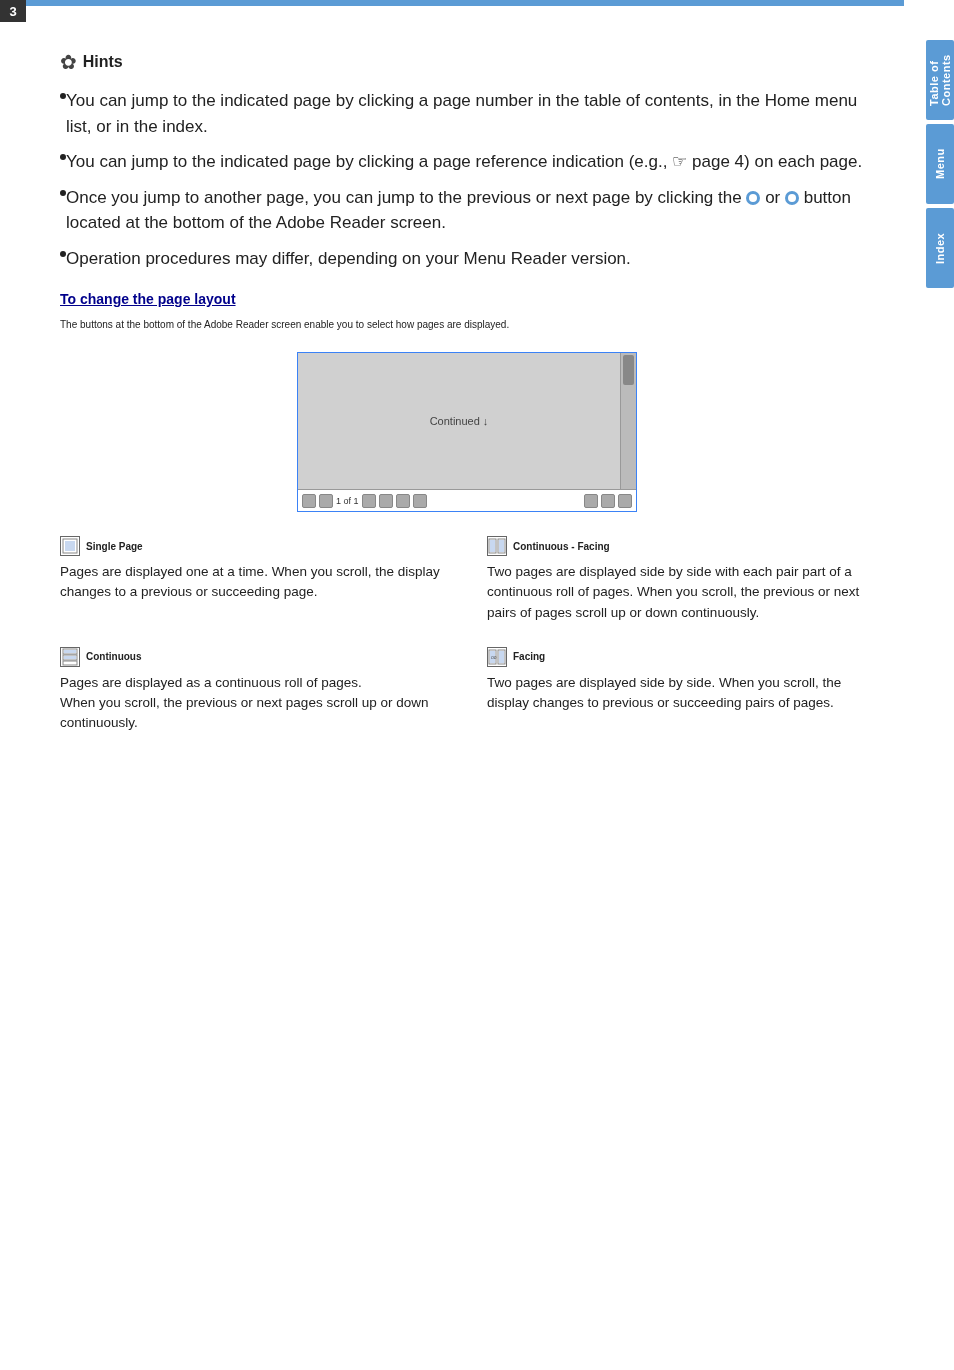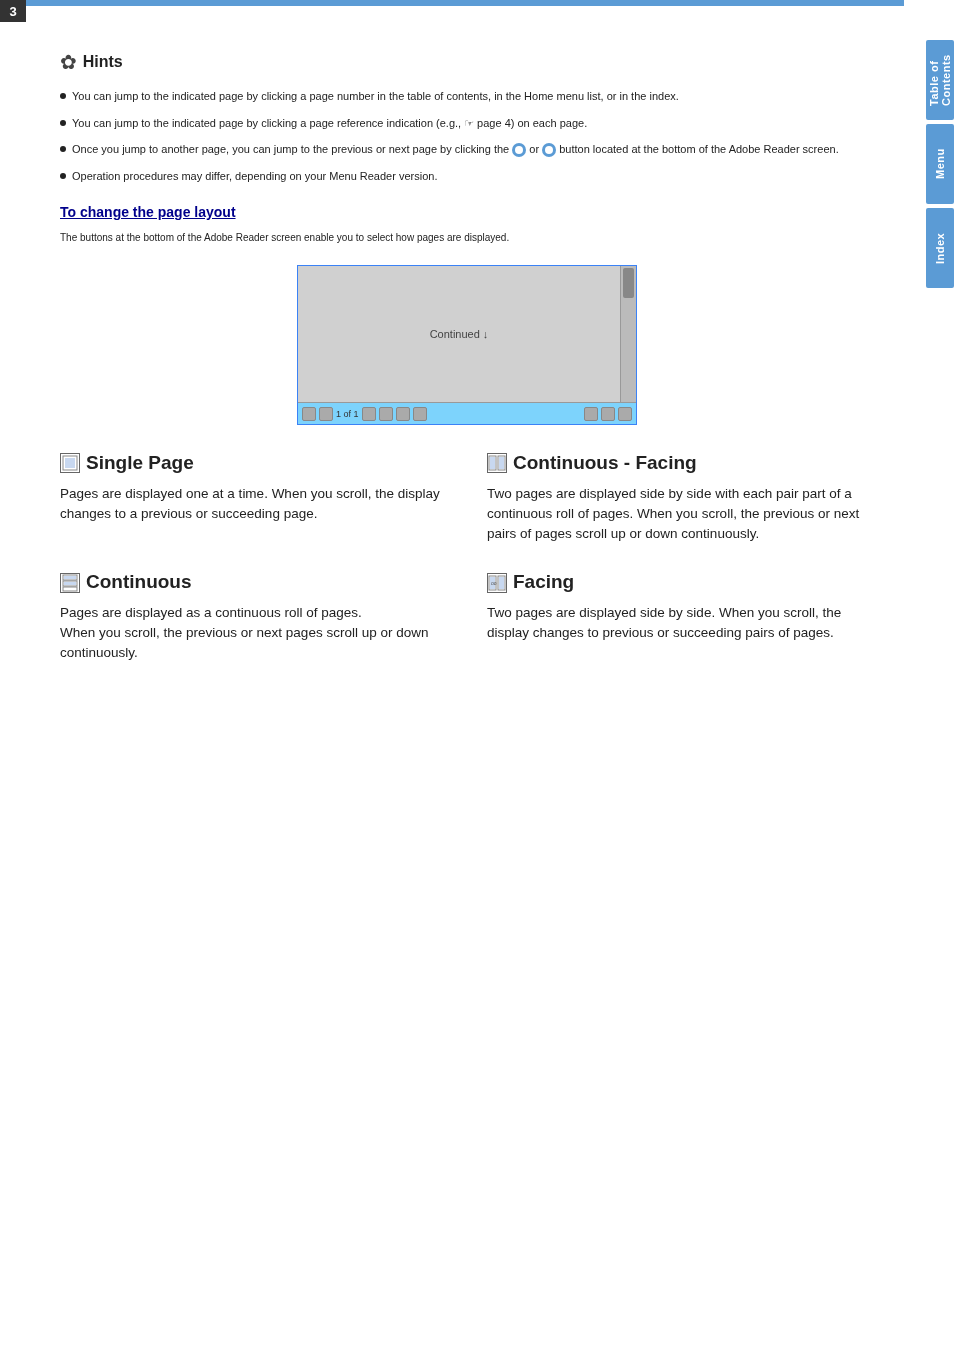--- a/index.html
+++ b/index.html
@@ -98,23 +98,22 @@
     }
 
     .hints-list {
       list-style: none;
       padding: 0;
       margin: 0 0 20px 0;
     }
     .hints-list li {
       display: flex;
       align-items: flex-start;
-      gap: 6px;
       margin-bottom: 10px;
-      font-size: 11px;
+      font-size: 17px;
       line-height: 1.5;
       color: #222;
     }
     .bullet {
       flex-shrink: 0;
       margin-top: 5px;
       width: 6px;
       height: 6px;
       background: #222;
       border-radius: 50%;
@@ -194,21 +193,21 @@
       height: 30px;
       background: #888;
       border-radius: 2px;
     }
     .reader-mockup-toolbar {
       position: absolute;
       bottom: 0;
       left: 0;
       right: 0;
       height: 22px;
-      background: #7dd3fc;
+      background: #ffffff;
       border-top: 1px solid #999;
       display: flex;
       align-items: center;
       gap: 3px;
       padding: 0 4px;
     }
     .toolbar-btn {
       width: 14px;
       height: 14px;
       background: #aaa;
@@ -266,21 +265,21 @@
     .view-mode-icon.continuous {
       
     }
     .view-mode-icon.continuous-facing {
       
     }
     .view-mode-icon.facing {
       
     }
     .view-mode-title {
-      font-size: 19px;
+      font-size: 10px;
       font-weight: bold;
       color: #222;
     }
   </style>
 </head>
 <body>
 
 <div class="page-number">3</div>
 
 <div class="top-bar"></div>

